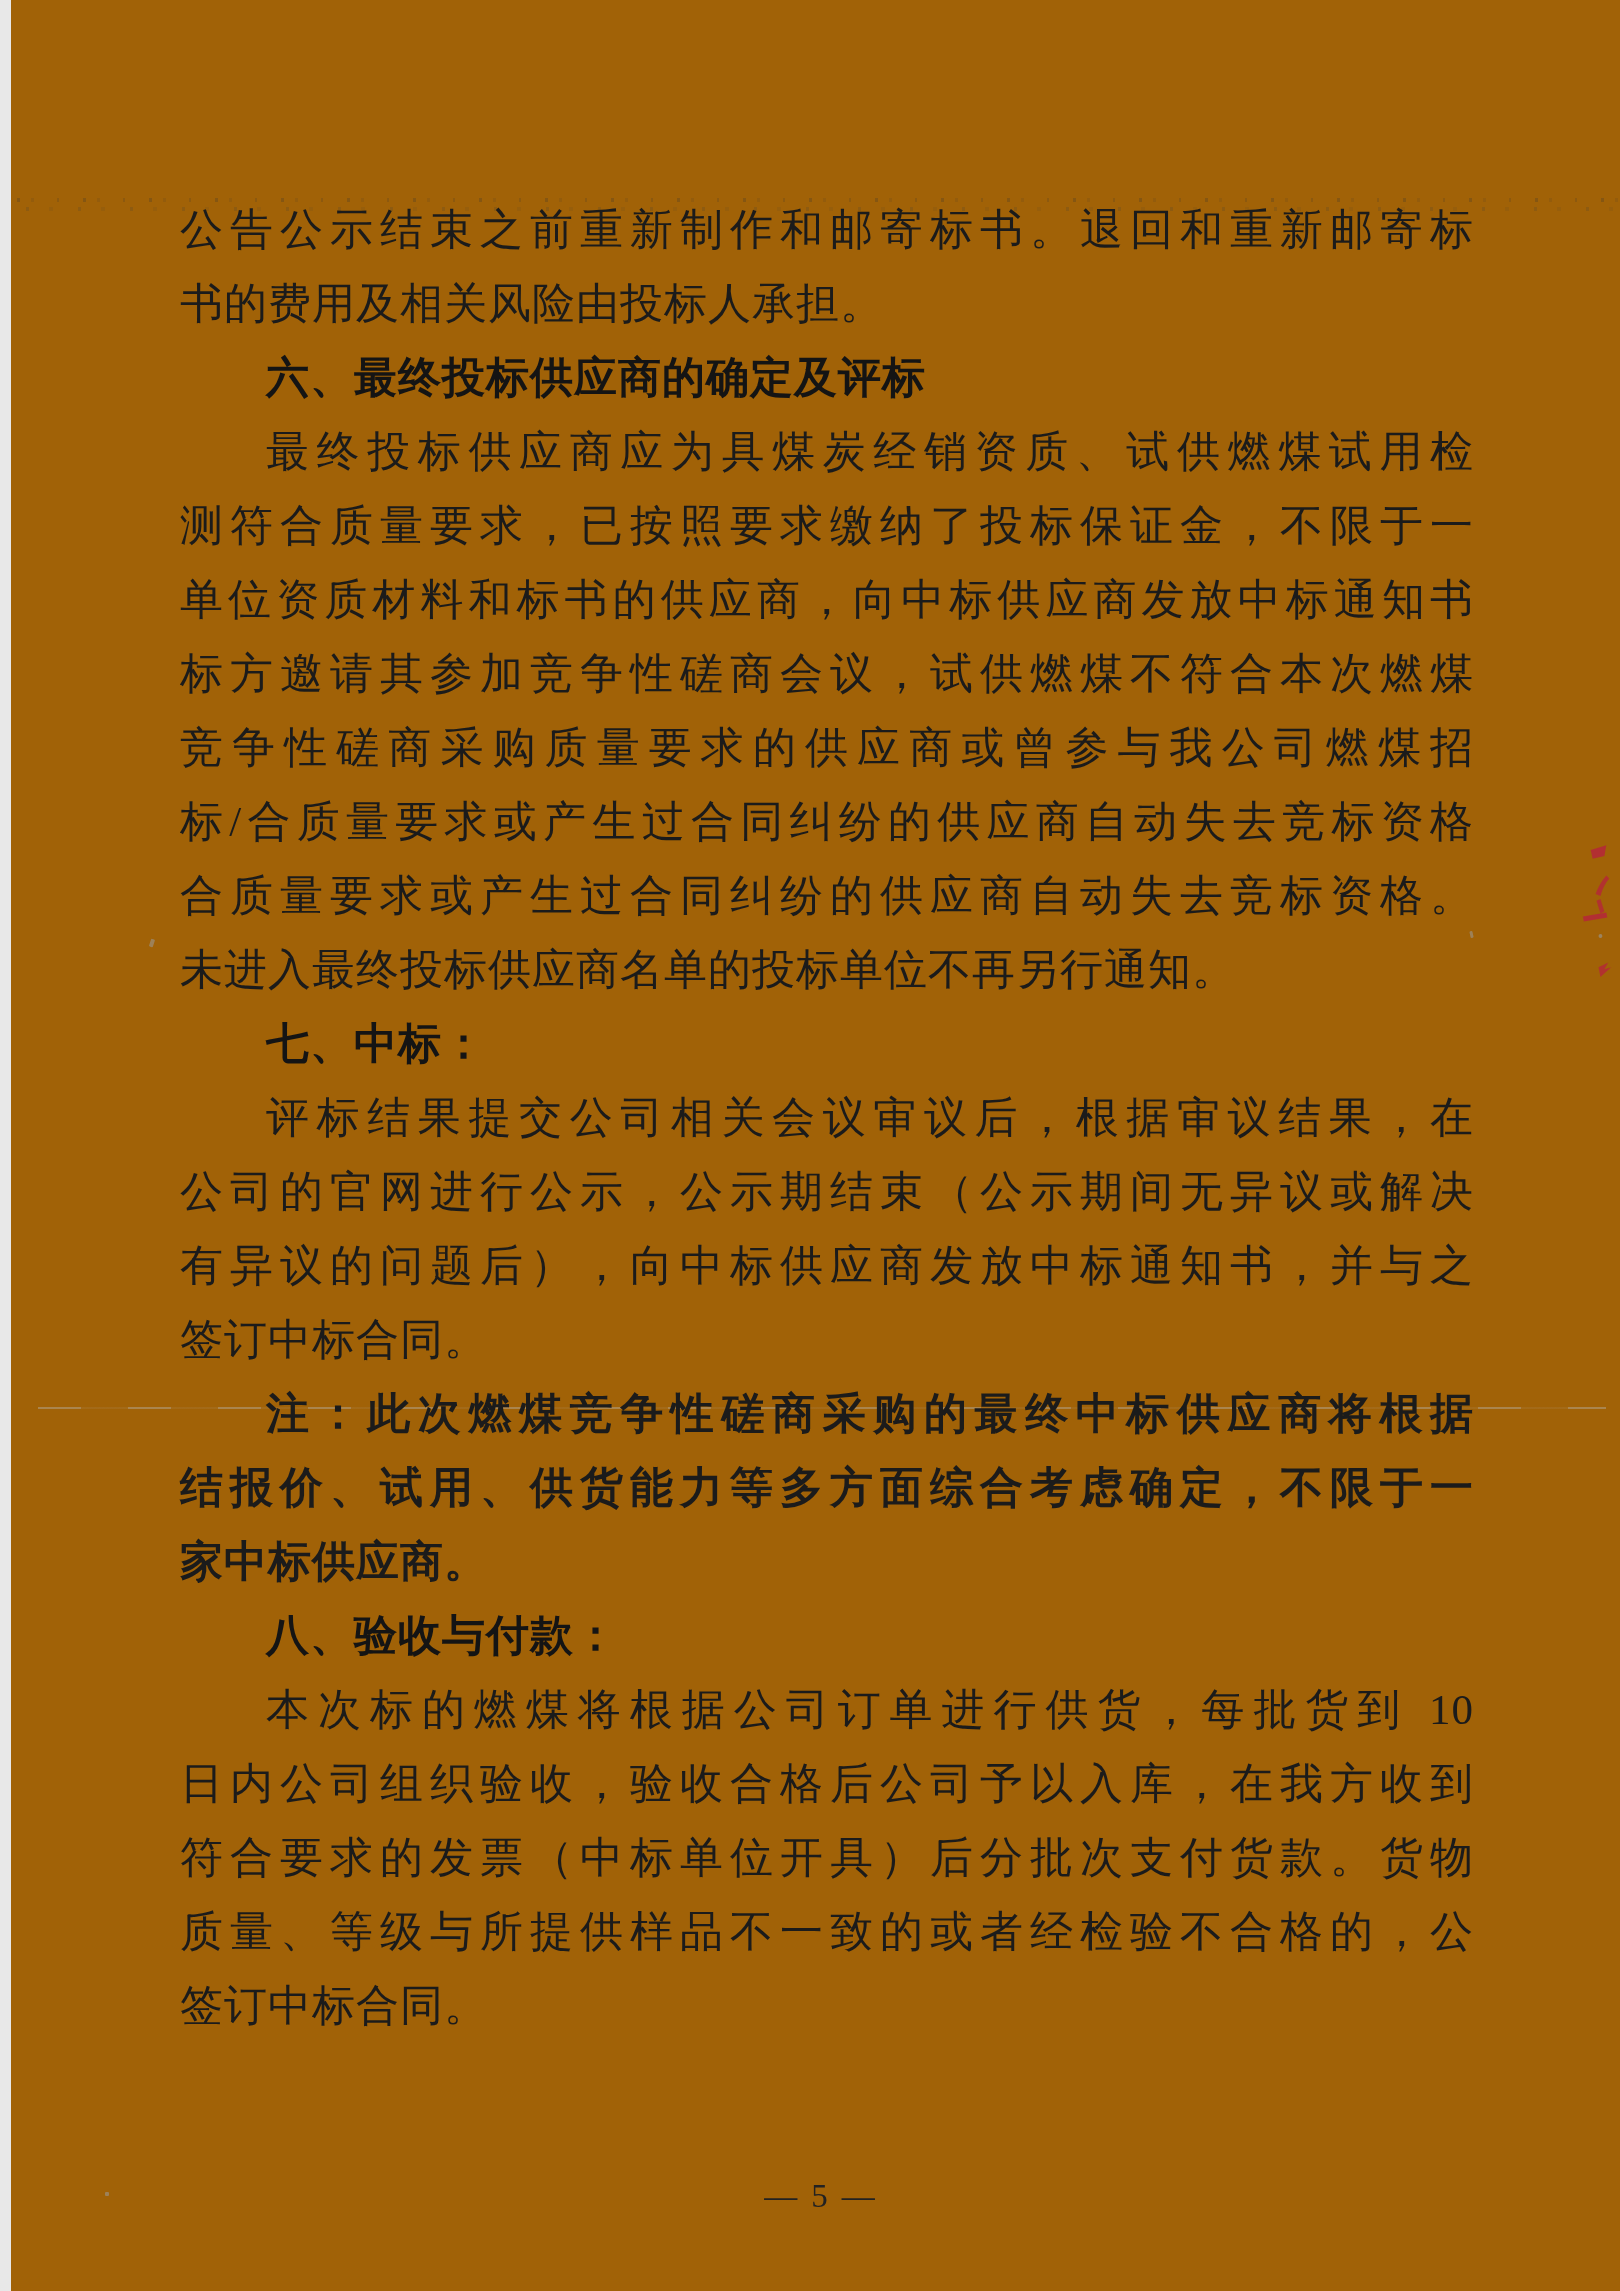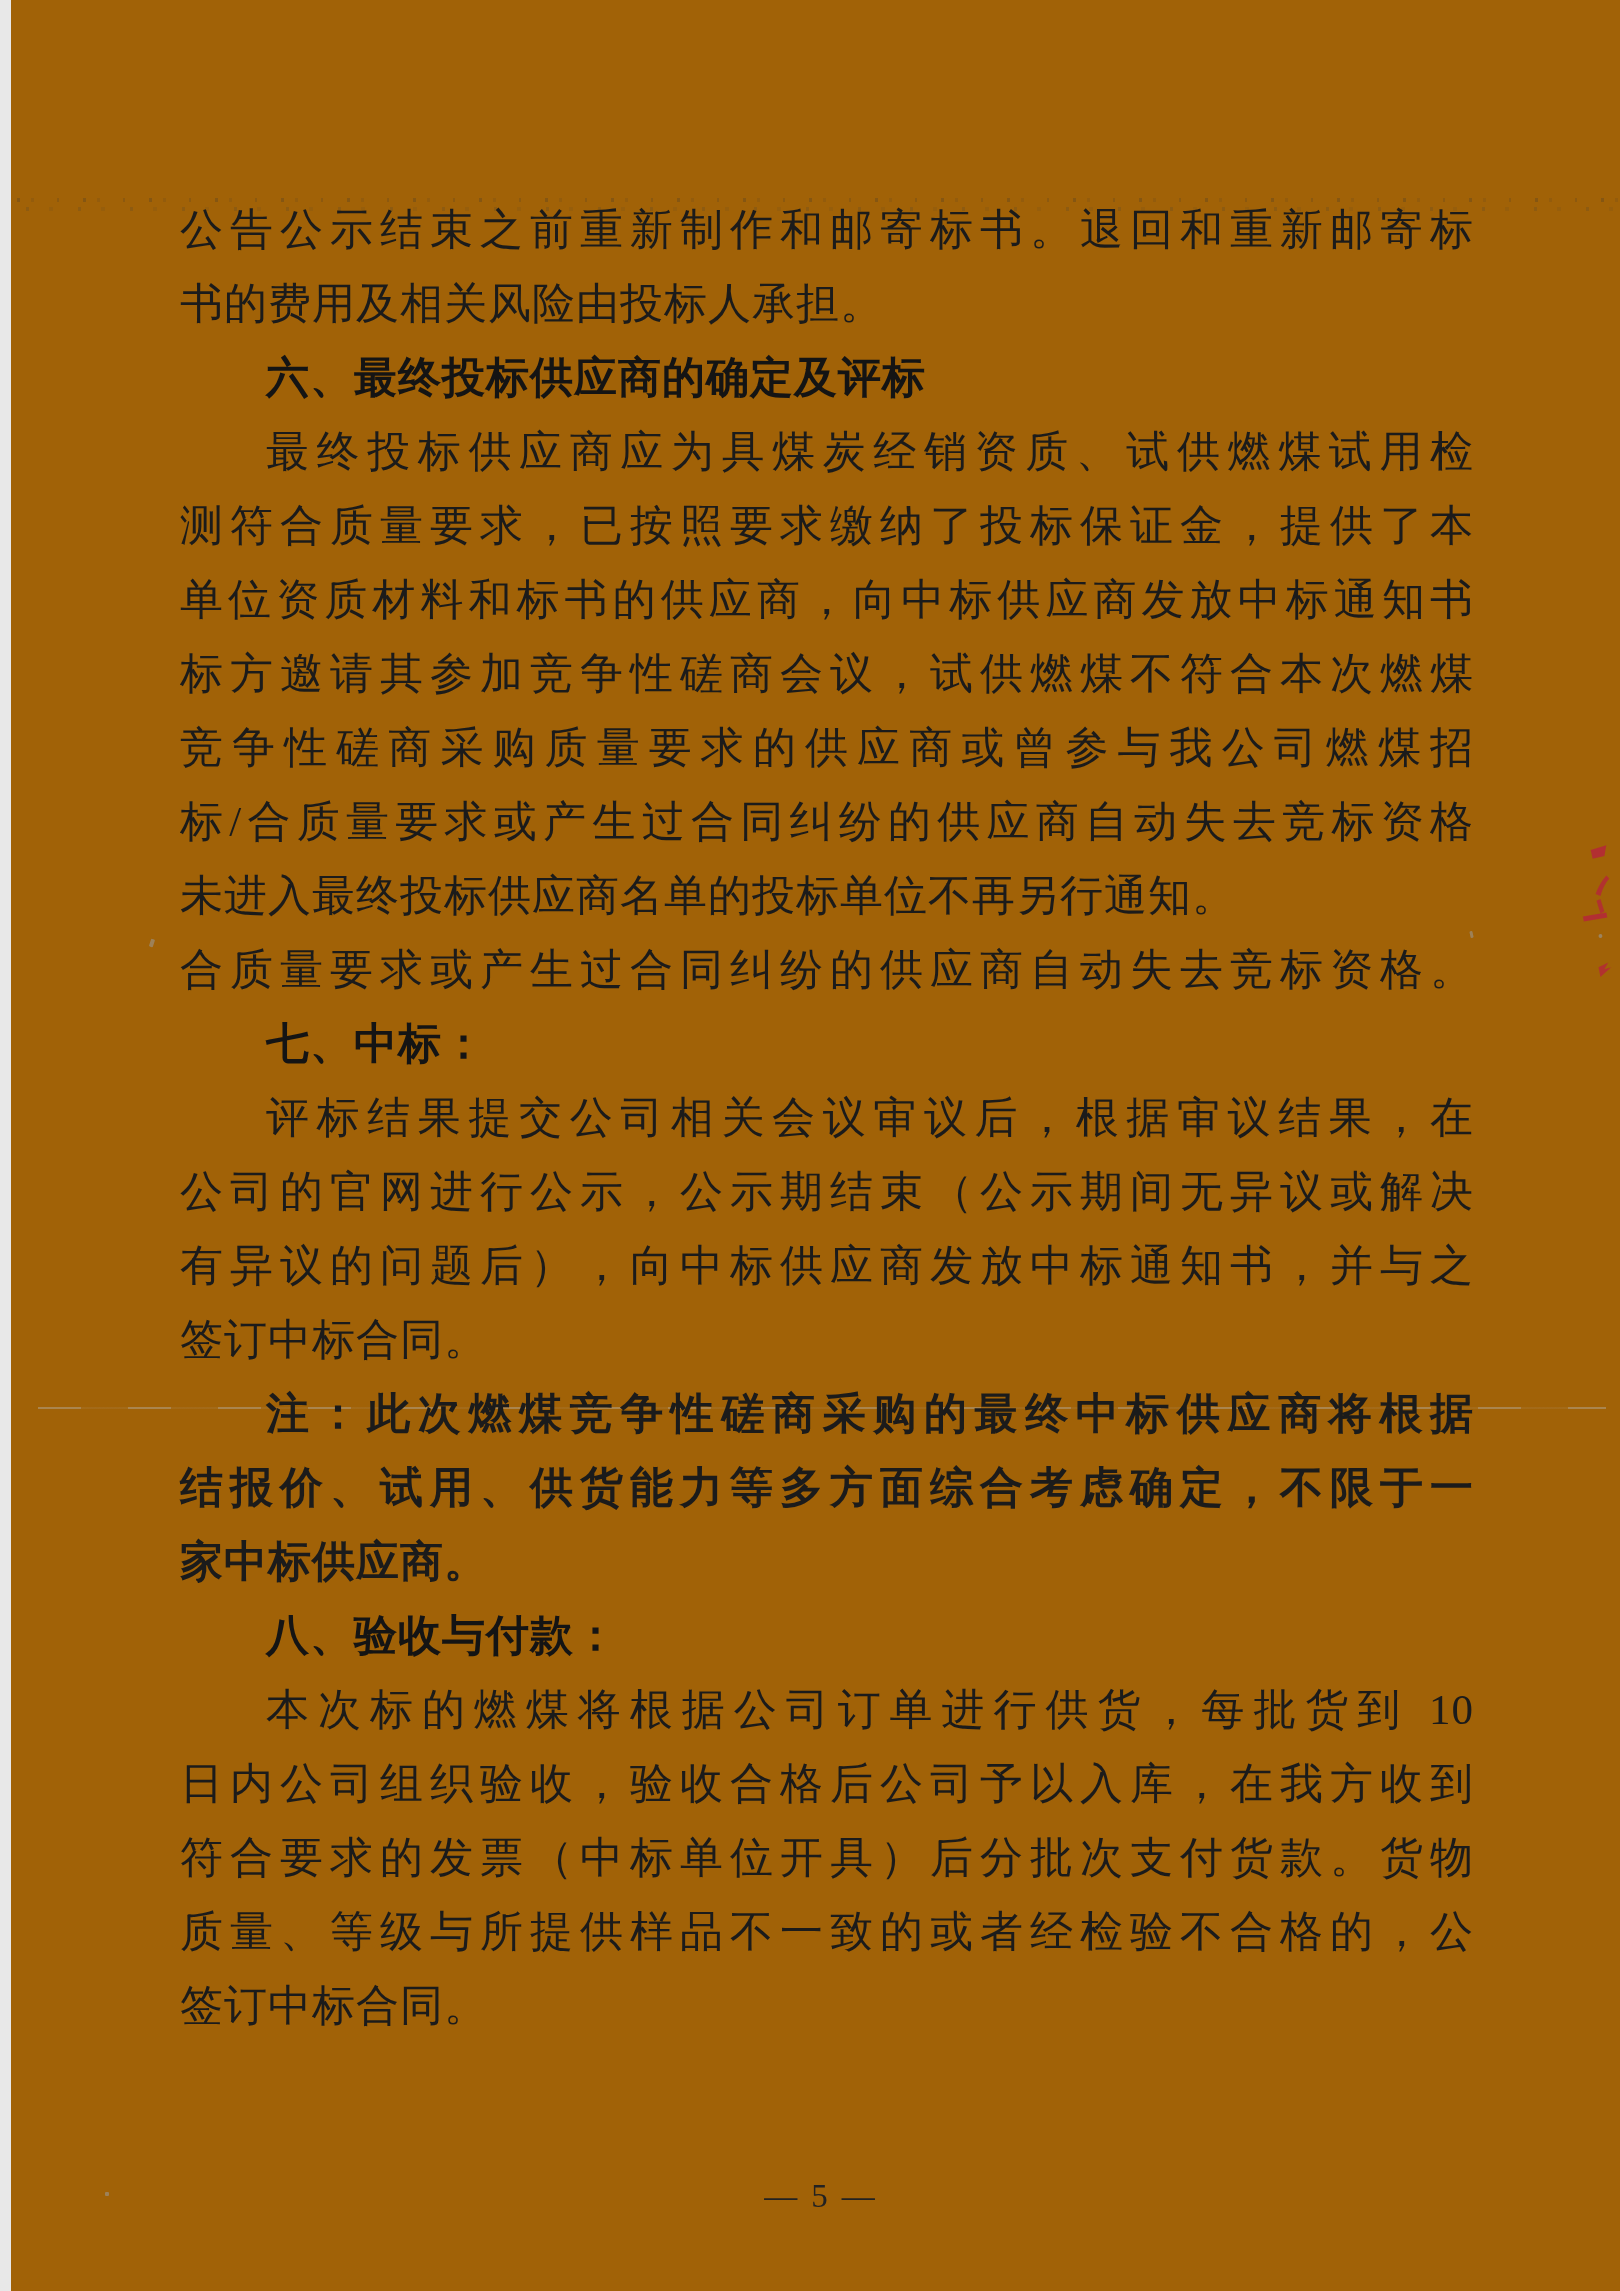--- a/index.html
+++ b/index.html
@@ -126,27 +126,27 @@
     <path d="M6 80 L30 76 L31 81 L7 85 Z" opacity="0.85" fill="#b5273a"></path>
     <circle cx="24" cy="100" r="2" fill="#999999" opacity="0.6"></circle>
     <path d="M22 132 L32 127 L28 134 L35 132 L24 142 Z" opacity="0.8" fill="#b5273a"></path>
   </svg>
 
   <div class="textblock">
     <div class="line fill">公告公示结束之前重新制作和邮寄标书。退回和重新邮寄标</div>
     <div class="line">书的费用及相关风险由投标人承担。</div>
     <div class="line heading">六、最终投标供应商的确定及评标</div>
     <div class="line fill indent">最终投标供应商应为具煤炭经销资质、试供燃煤试用检</div>
-    <div class="line fill">测符合质量要求，已按照要求缴纳了投标保证金，提供了本</div>
+    <div class="line fill">测符合质量要求，已按照要求缴纳了投标保证金，不限于一</div>
     <div class="line fill">单位资质材料和标书的供应商，向中标供应商发放中标通知书</div>
     <div class="line fill">标方邀请其参加竞争性磋商会议，试供燃煤不符合本次燃煤</div>
     <div class="line fill">竞争性磋商采购质量要求的供应商或曾参与我公司燃煤招</div>
     <div class="line fill">标/合质量要求或产生过合同纠纷的供应商自动失去竞标资格</div>
+    <div class="line fill">合质量要求或产生过合同纠纷的供应商自动失去竞标资格。</div>
     <div class="line">未进入最终投标供应商名单的投标单位不再另行通知。</div>
-    <div class="line fill">合质量要求或产生过合同纠纷的供应商自动失去竞标资格。</div>
     <div class="line heading">七、中标：</div>
     <div class="line fill indent">评标结果提交公司相关会议审议后，根据审议结果，在</div>
     <div class="line fill">公司的官网进行公示，公示期结束（公示期间无异议或解决</div>
     <div class="line fill">有异议的问题后），向中标供应商发放中标通知书，并与之</div>
     <div class="line">签订中标合同。</div>
     <div class="line fill indent bold">注：此次燃煤竞争性磋商采购的最终中标供应商将根据</div>
     <div class="line fill bold">结报价、试用、供货能力等多方面综合考虑确定，不限于一</div>
     <div class="line bold">家中标供应商。</div>
     <div class="line heading">八、验收与付款：</div>
     <div class="line fill indent">本次标的燃煤将根据公司订单进行供货，每批货到 10</div>

